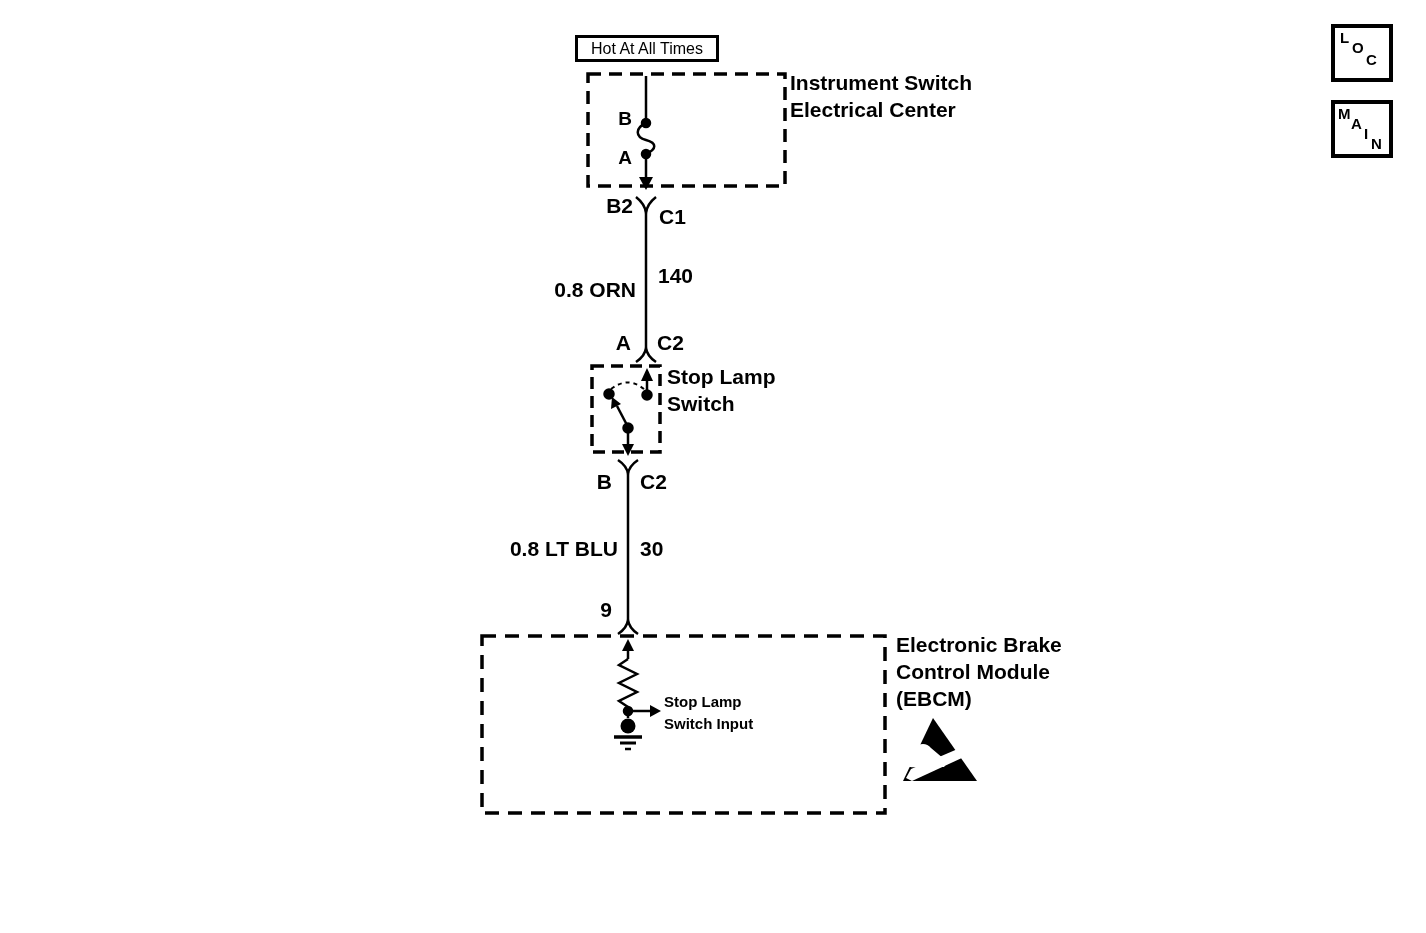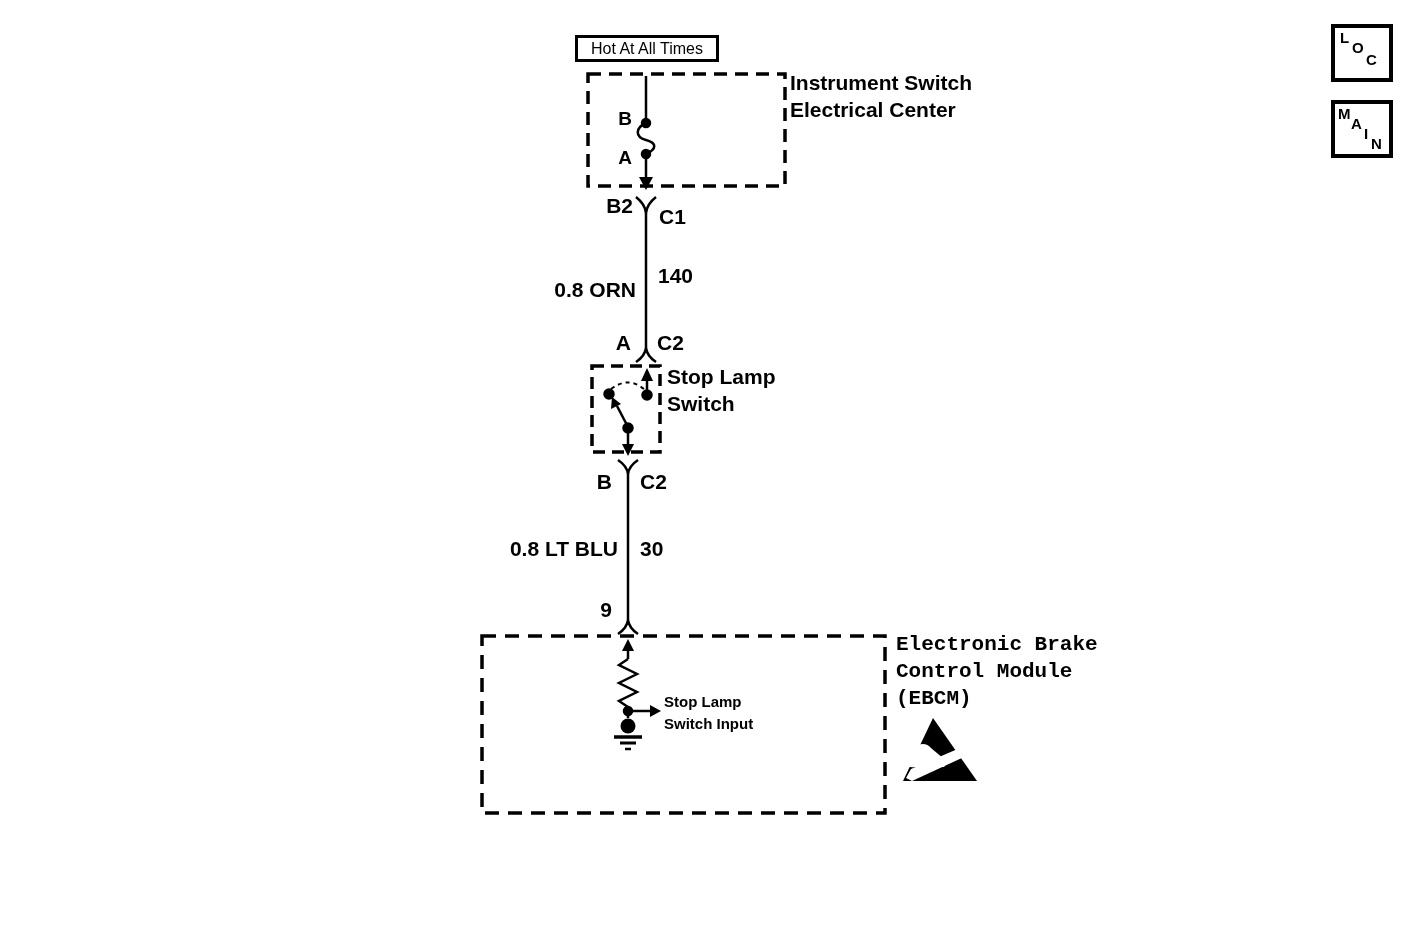--- a/index.html
+++ b/index.html
@@ -145,21 +145,21 @@
   </div>
 
   <div class="abs big right" style="left:540px;top:468px;width:72px;">B</div>
   <div class="abs big" style="left:640px;top:468px;">C2</div>
 
   <div class="abs big right" style="left:450px;top:535px;width:168px;">0.8 LT BLU</div>
   <div class="abs big" style="left:640px;top:535px;">30</div>
 
   <div class="abs big right" style="left:560px;top:596px;width:52px;">9</div>
 
-  <div class="abs big" style="left:896px;top:631px;line-height:27px;font-family:Liberation Mono, monospace;">
+  <div class="abs big" style="left:896px;top:631px;line-height:27px;">
     <div>Electronic Brake</div>
     <div>Control Module</div>
     <div>(EBCM)</div>
   </div>
 
   <div class="abs sml" style="left:664px;top:691px;line-height:22px;">
     <div>Stop Lamp</div>
     <div>Switch Input</div>
   </div>
 

